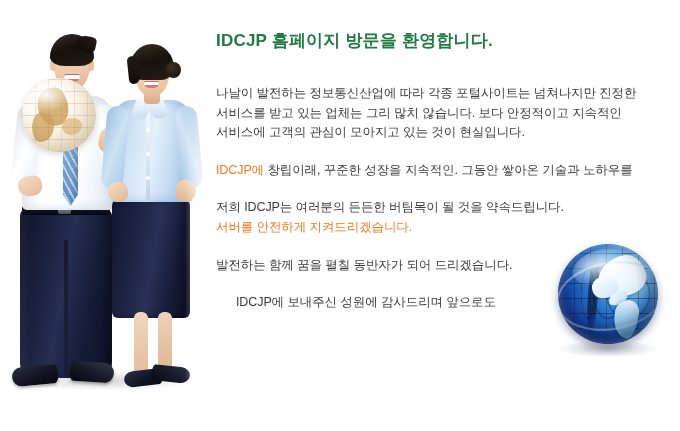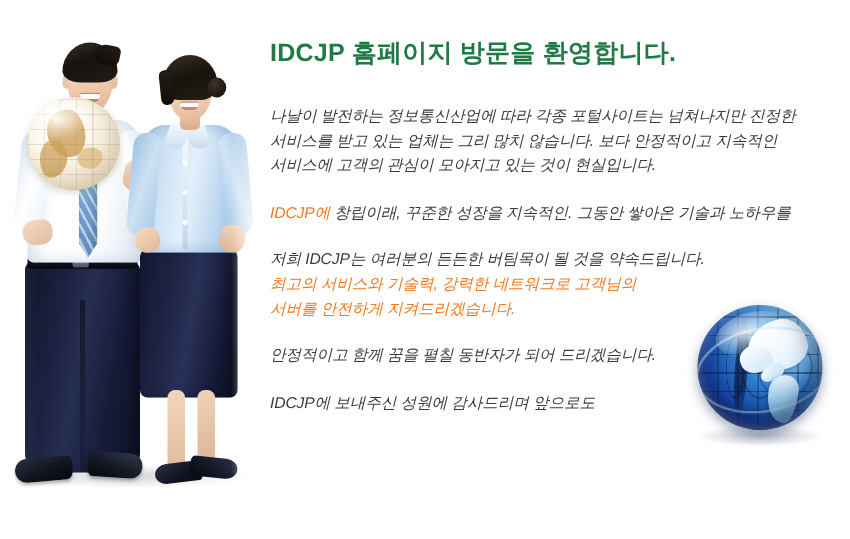--- a/index.html
+++ b/index.html
@@ -390,42 +390,42 @@
   .photo-fade-b {
     position: absolute; left: 0; bottom: 0; width: 215px; height: 44px;
     background: linear-gradient(180deg, rgba(255,255,255,0), #ffffff 80%);
   }
 
   
   .title {
     position: absolute;
     left: 216px;
     top: 29px;
-    font-size: 20px;
+    font-size: 17px;
     font-weight: bold;
     color: #1f7a44;
     letter-spacing: .2px;
     white-space: nowrap;
   }
   .body-block {
     position: absolute;
     left: 216px;
     top: 84px;
     width: 452px;
   }
   .para {
     font-size: 12.5px;
     line-height: 19.6px;
     color: #3b3b3b;
     margin: 0 0 18px 0;
     letter-spacing: -.1px;
   }
-  .para:last-child { margin-bottom: 0; }
+  .para:last-child { margin-bottom: 0; margin-left: 20px; }
   .para .hl { color: #f4791f; }
-  .line { display: block; font-style: italic; }
+  .line { display: block; }
 
   
   .bglobe-wrap {
     position: absolute;
     left: 552px;
     top: 240px;
     width: 112px;
     height: 124px;
   }
   .bglobe-shadow {
@@ -589,25 +589,24 @@
     <p class="para">
         <span class="line"><span>나날이 발전하는 정보통신산업에 따라 각종 포털사이트는 넘쳐나지만 진정한</span></span>
         <span class="line"><span>서비스를 받고 있는 업체는 그리 많치 않습니다. 보다 안정적이고 지속적인</span></span>
         <span class="line"><span>서비스에 고객의 관심이 모아지고 있는 것이 현실입니다.</span></span>
       </p>
     <p class="para">
         <span class="line"><span class="hl">IDCJP에</span><span> 창립이래, 꾸준한 성장을 지속적인. 그동안 쌓아온 기술과 노하우를</span></span>
       </p>
     <p class="para">
         <span class="line"><span>저희 IDCJP는 여러분의 든든한 버팀목이 될 것을 약속드립니다.</span></span>
-        <span class="line"><span class="hl">최고의 서비스와 기술력, 강력한 네트워크로 고객님의</span></span>
         <span class="line"><span class="hl">서버를 안전하게 지켜드리겠습니다.</span></span>
       </p>
     <p class="para">
-        <span class="line"><span>안정적이고 함께 꿈을 펼칠 동반자가 되어 드리겠습니다.</span></span>
+        <span class="line"><span>발전하는 함께 꿈을 펼칠 동반자가 되어 드리겠습니다.</span></span>
       </p>
     <p class="para">
         <span class="line"><span>IDCJP에 보내주신 성원에 감사드리며 앞으로도</span></span>
       </p>
   </div>
 
   <div class="bglobe-wrap">
     <div class="bglobe-shadow"></div>
     <div class="bglobe">
       <div class="bg-grid"></div>

